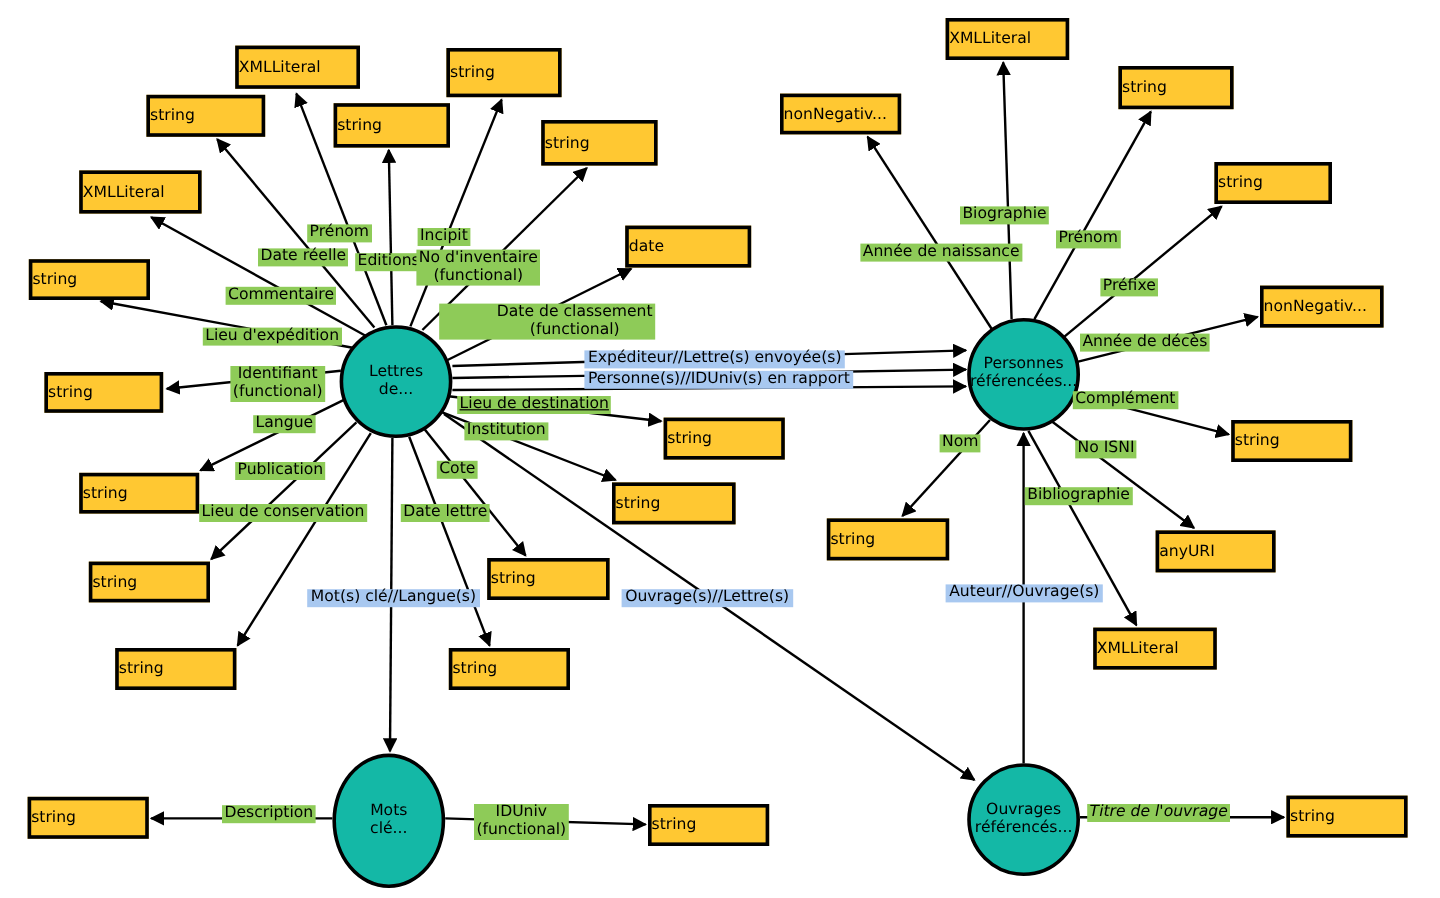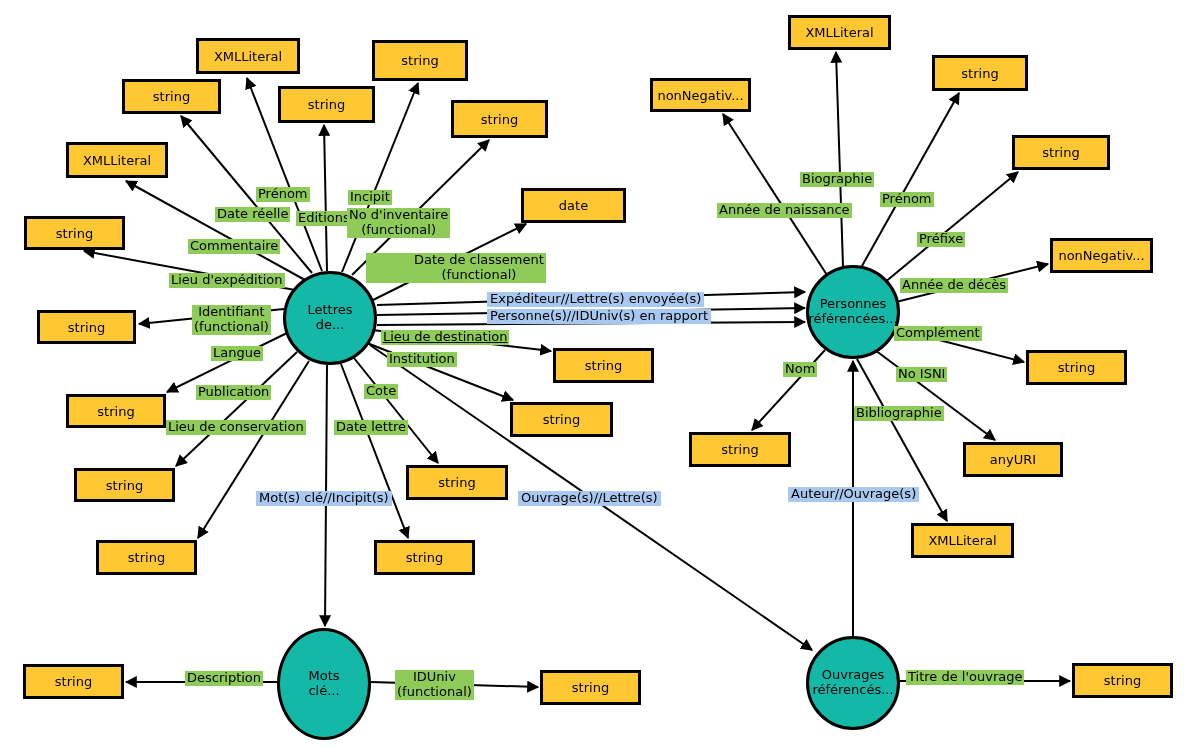--- a/index.html
+++ b/index.html
@@ -6,21 +6,21 @@
   body{font-family:"DejaVu Sans","Liberation Sans",sans-serif;}
   #canvas{position:relative;width:1200px;height:748px;background:#ffffff;overflow:hidden;}
   svg.edges{position:absolute;left:0;top:0;width:1200px;height:748px;}
   .node-circle{
     position:absolute;background:#14b8a6;border:3px solid #000;border-radius:50%;
     display:flex;align-items:center;justify-content:center;text-align:center;
     font-size:13px;color:#000;line-height:1.15;box-sizing:border-box;
   }
   .dtype-box{
     position:absolute;background:#ffc832;border:3px solid #000;
-    display:flex;align-items:center;justify-content:center;text-align:center;
+    display:flex;align-items:center;justify-content:flex-start;text-align:center;
     font-size:13px;color:#000;box-sizing:border-box;
   }
   .prop-label{
     position:absolute;background:#8ecb58;color:#000;font-size:13px;line-height:1.15;
     text-align:center;padding:0 2px;white-space:pre;box-sizing:border-box;
   }
   .rel-label{
     position:absolute;background:#a8c8f0;color:#000;font-size:13px;line-height:1.15;
     text-align:center;padding:0 3px;white-space:pre;box-sizing:border-box;
   }
@@ -201,21 +201,21 @@
       <div class="prop-label" style="left: 880px; top: 192px;">Prénom</div>
       <div class="prop-label" style="left: 917px; top: 232px;">Préfixe</div>
       <div class="prop-label" style="left: 900px; top: 278px;">Année de décès</div>
       <div class="prop-label" style="left: 894px; top: 326px;">Complément</div>
       <div class="prop-label" style="left: 783px; top: 362px;">Nom</div>
       <div class="prop-label" style="left: 896px; top: 367px;">No ISNI</div>
       <div class="prop-label" style="left: 854px; top: 406px;">Bibliographie</div>
       <div class="prop-label" style="left: 185px; top: 671px;">Description</div>
       <div class="prop-label" style="left: 395px; top: 670px;">IDUniv
 (functional)</div>
-      <div class="prop-label" style="left: 906px; top: 670px;">Titre de l'ouvrage</div>
+      <div class="prop-label" style="left: 906px; top: 670px; font-style: italic;">Titre de l'ouvrage</div>
       <div class="rel-label" style="left: 487px; top: 292px;">Expéditeur//Lettre(s) envoyée(s)</div>
       <div class="rel-label" style="left: 487px; top: 309px;">Personne(s)//IDUniv(s) en rapport</div>
-      <div class="rel-label" style="left: 256px; top: 491px;">Mot(s) clé//Incipit(s)</div>
+      <div class="rel-label" style="left: 256px; top: 491px;">Mot(s) clé//Langue(s)</div>
       <div class="rel-label" style="left: 518px; top: 491px;">Ouvrage(s)//Lettre(s)</div>
       <div class="rel-label" style="left: 788px; top: 487px;">Auteur//Ouvrage(s)</div>
     </div>
 
 </div>
 
 </body></html>

